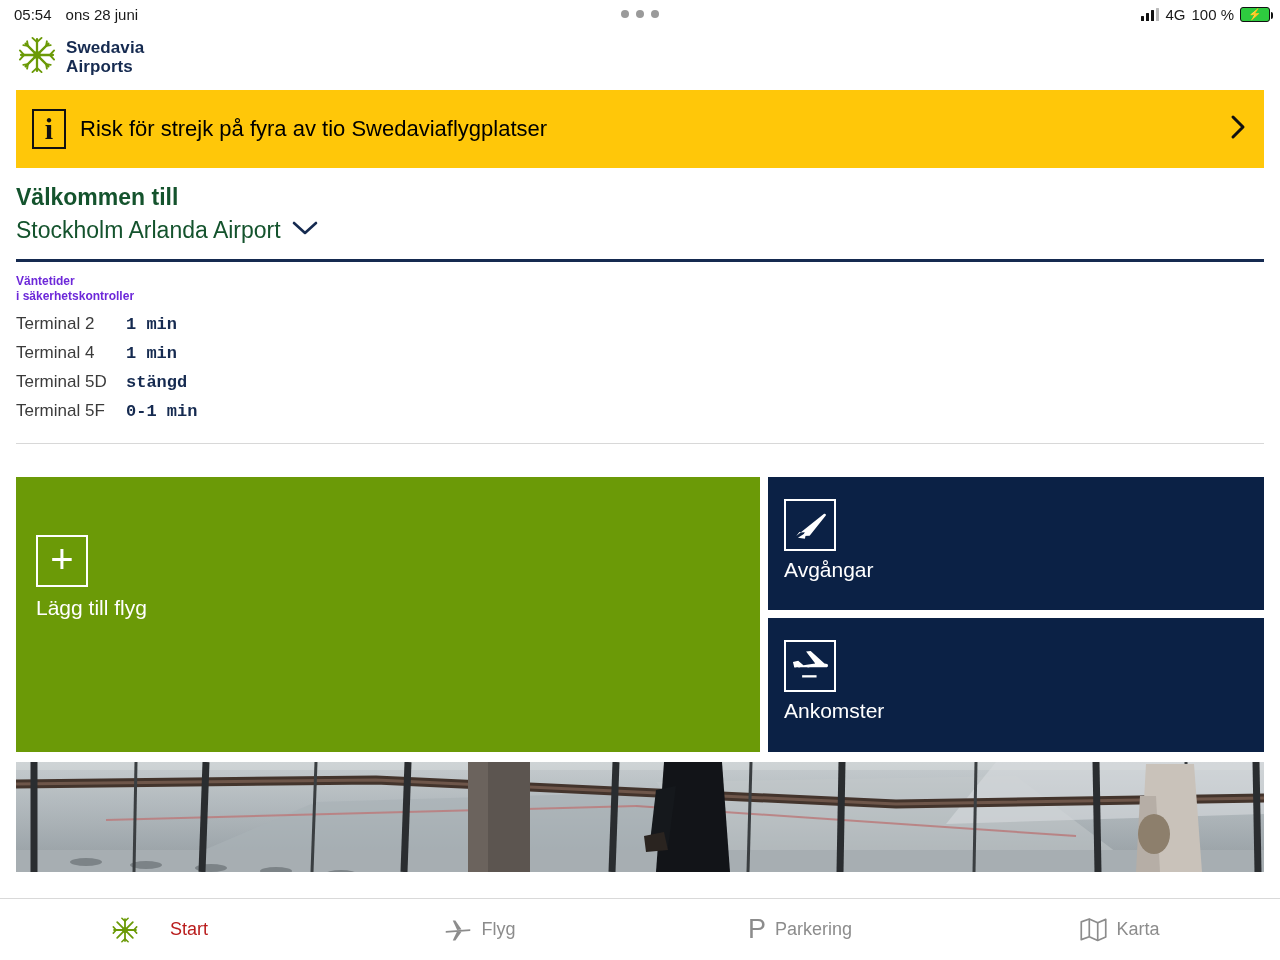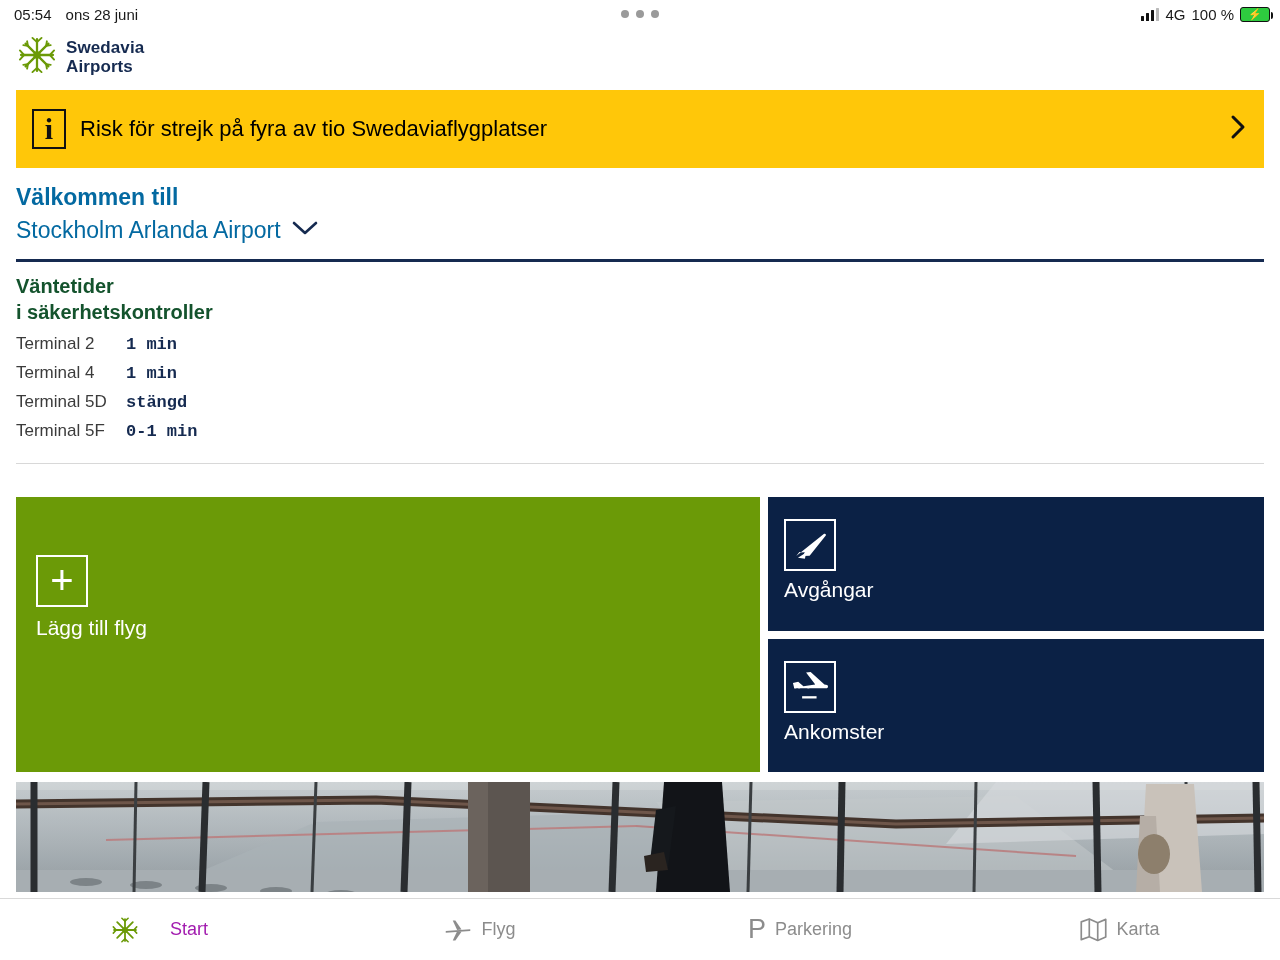--- a/index.html
+++ b/index.html
@@ -63,33 +63,33 @@
     display:flex; align-items:center; justify-content:center;
     font-family:"Liberation Serif", serif; font-weight:bold; font-size:30px; color:#111;
     flex:0 0 auto; line-height:1;
   }
   #alert-text {
     margin-left:14px; font-size:22px; color:#000000; font-weight:500; flex:1;
   }
   #alert-chevron { font-size:26px; color:#111; line-height:1; font-weight:400; }
 
   
-  #welcome { padding:14px 16px 0 16px; color:#0369a1; }
+  #welcome { padding:14px 16px 0 16px; color:#14532d; }
   #welcome-pre { font-size:23px; font-weight:bold; line-height:1.38; }
   #airport-row { display:flex; align-items:center; gap:10px; cursor:pointer; }
   #airport-name { font-size:23px; font-weight:normal; line-height:1.4; }
   .chev-down { display:block; }
 
   #rule-main {
     margin:13px 16px 0 16px; height:3px; background:#152A50;
   }
 
   
   #waits { padding:12px 16px 0 16px; }
-  #waits-title { color:#14532d; font-size:20px; font-weight:bold; line-height:1.28; }
+  #waits-title { color:#6d28d9; font-size:12px; font-weight:bold; line-height:1.28; }
   .wait-row { display:flex; align-items:baseline; margin-top:9px; font-size:17px; }
   .wait-term { color:#3b3b3b; }
   .wait-val { color:#152A50; font-weight:bold;font-family:Liberation Mono, monospace; }
 
   #rule-light { margin:22px 16px 0 16px; height:1px; background:#d8d8d8; }
 
   
   #tiles {
     margin:33px 16px 0 16px;
     display:flex; gap:8px; height:275px;
@@ -126,21 +126,21 @@
   
   #tab-bar {
     position:absolute; left:0; right:0; bottom:0; height:62px;
     border-top:1px solid #d9d9d9; background:#fff;
     display:flex; align-items:center;
   }
   .tab {
     flex:1; display:flex; align-items:center; justify-content:center; gap:9px;
     font-size:18px; color:#8c8c8c; cursor:pointer; height:100%;
   }
-  .tab.active { color:#a21caf;gap:32px; }
+  .tab.active { color:#b91c1c;gap:32px; }
   .tab-icon { display:flex; align-items:center; justify-content:center; }
   .dots-icon { display:flex; gap:5px; align-items:center; }
   .dots-icon span { width:9px; height:9px; border-radius:50%; background:#8c8c8c; display:block; }
 </style>
 </head>
 <body>
 
 <div id="status-bar">
   <div id="status-left">
     <span>05:54</span>

